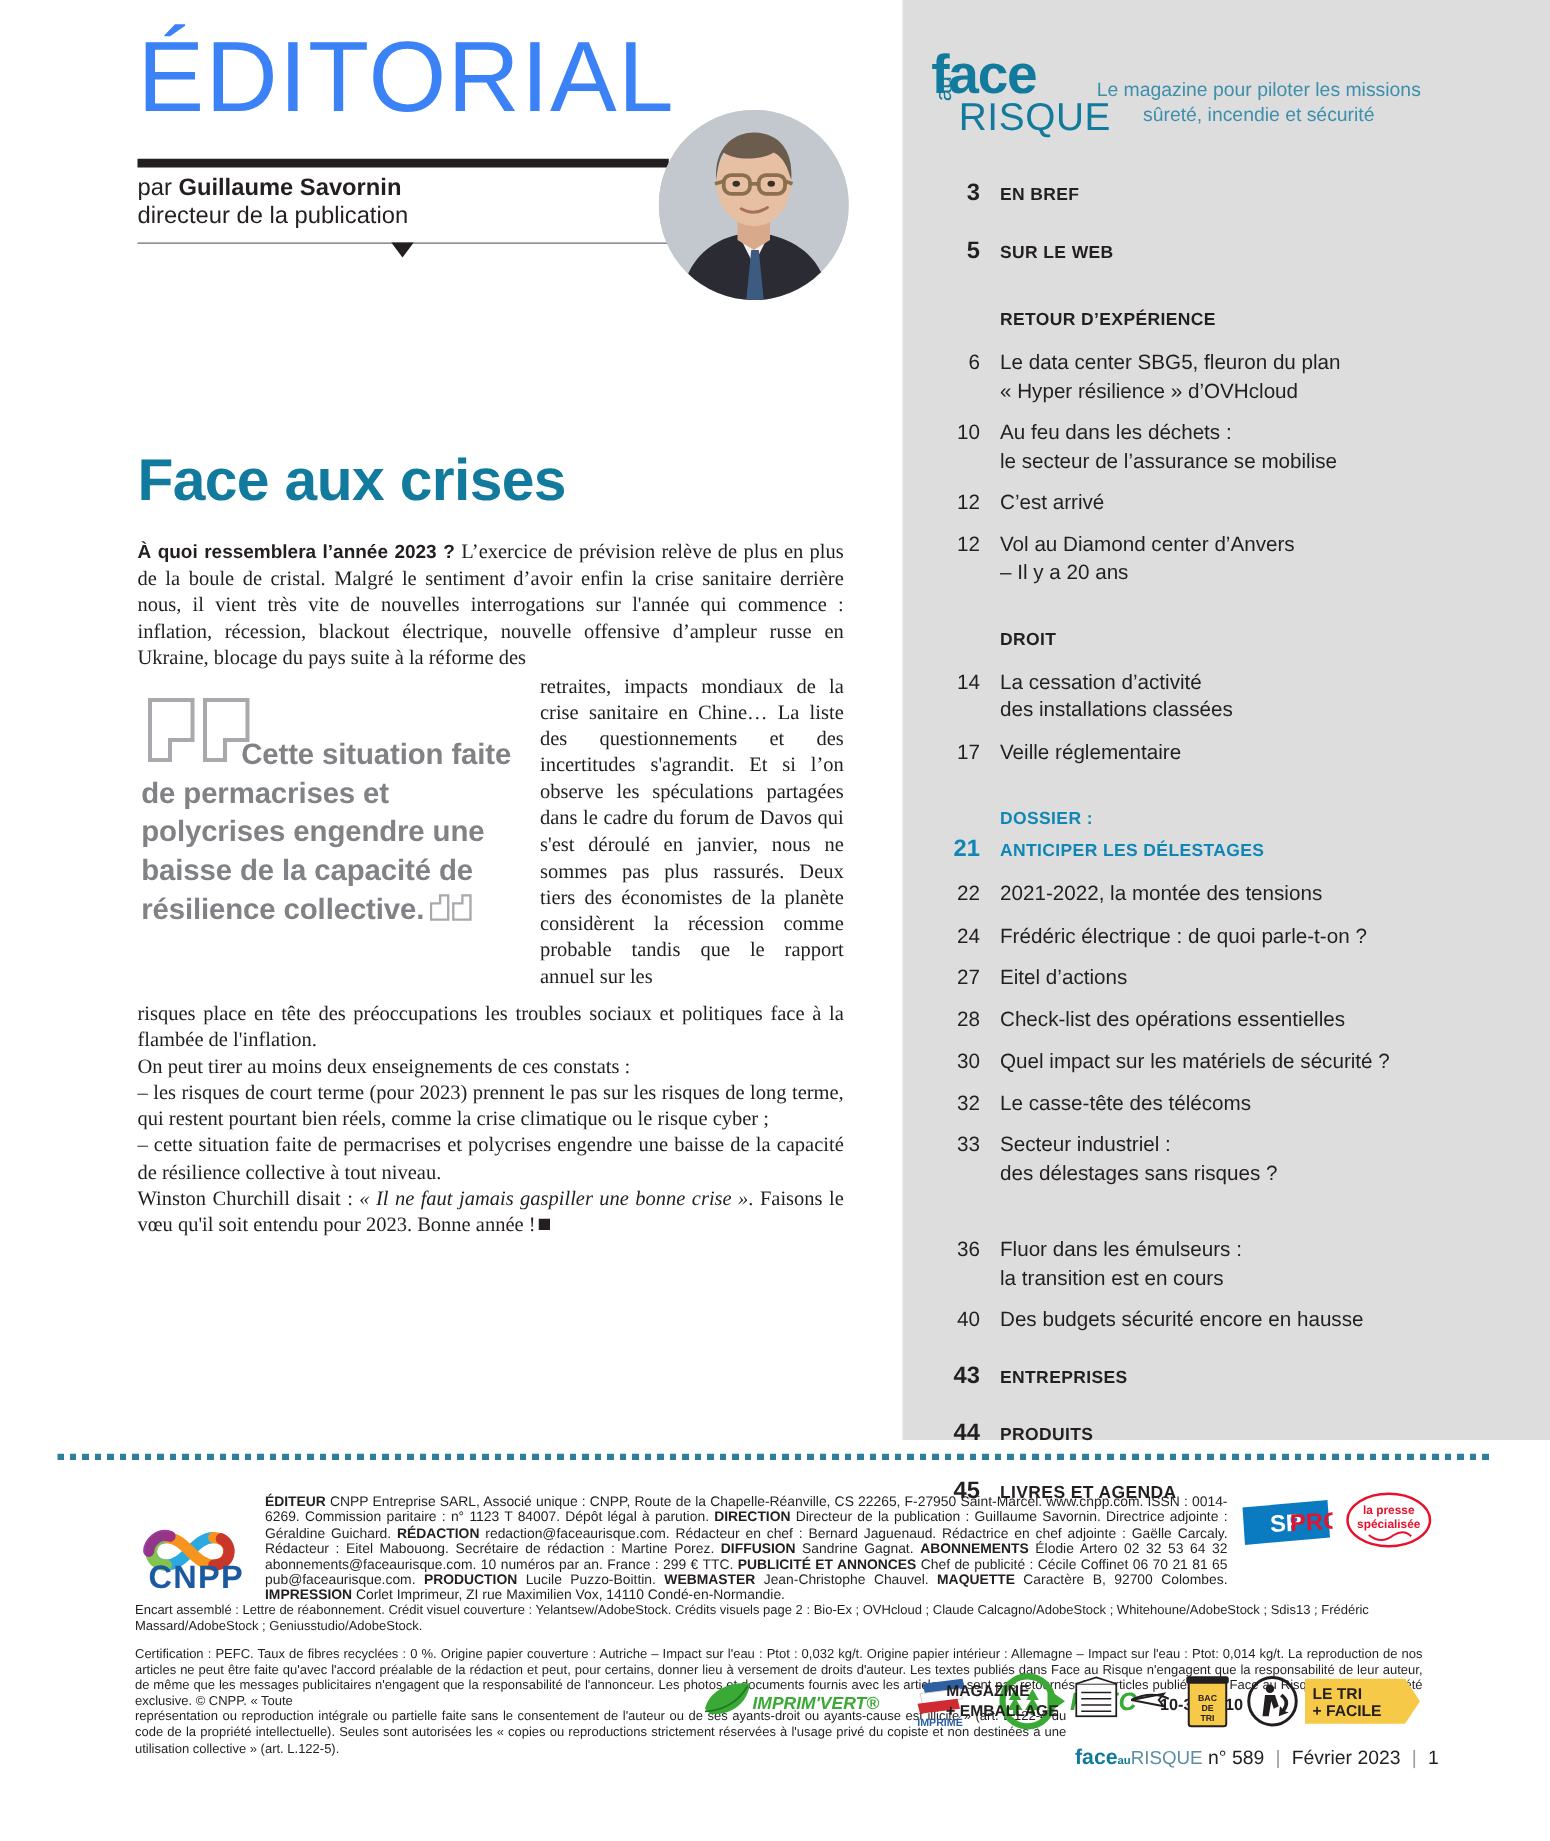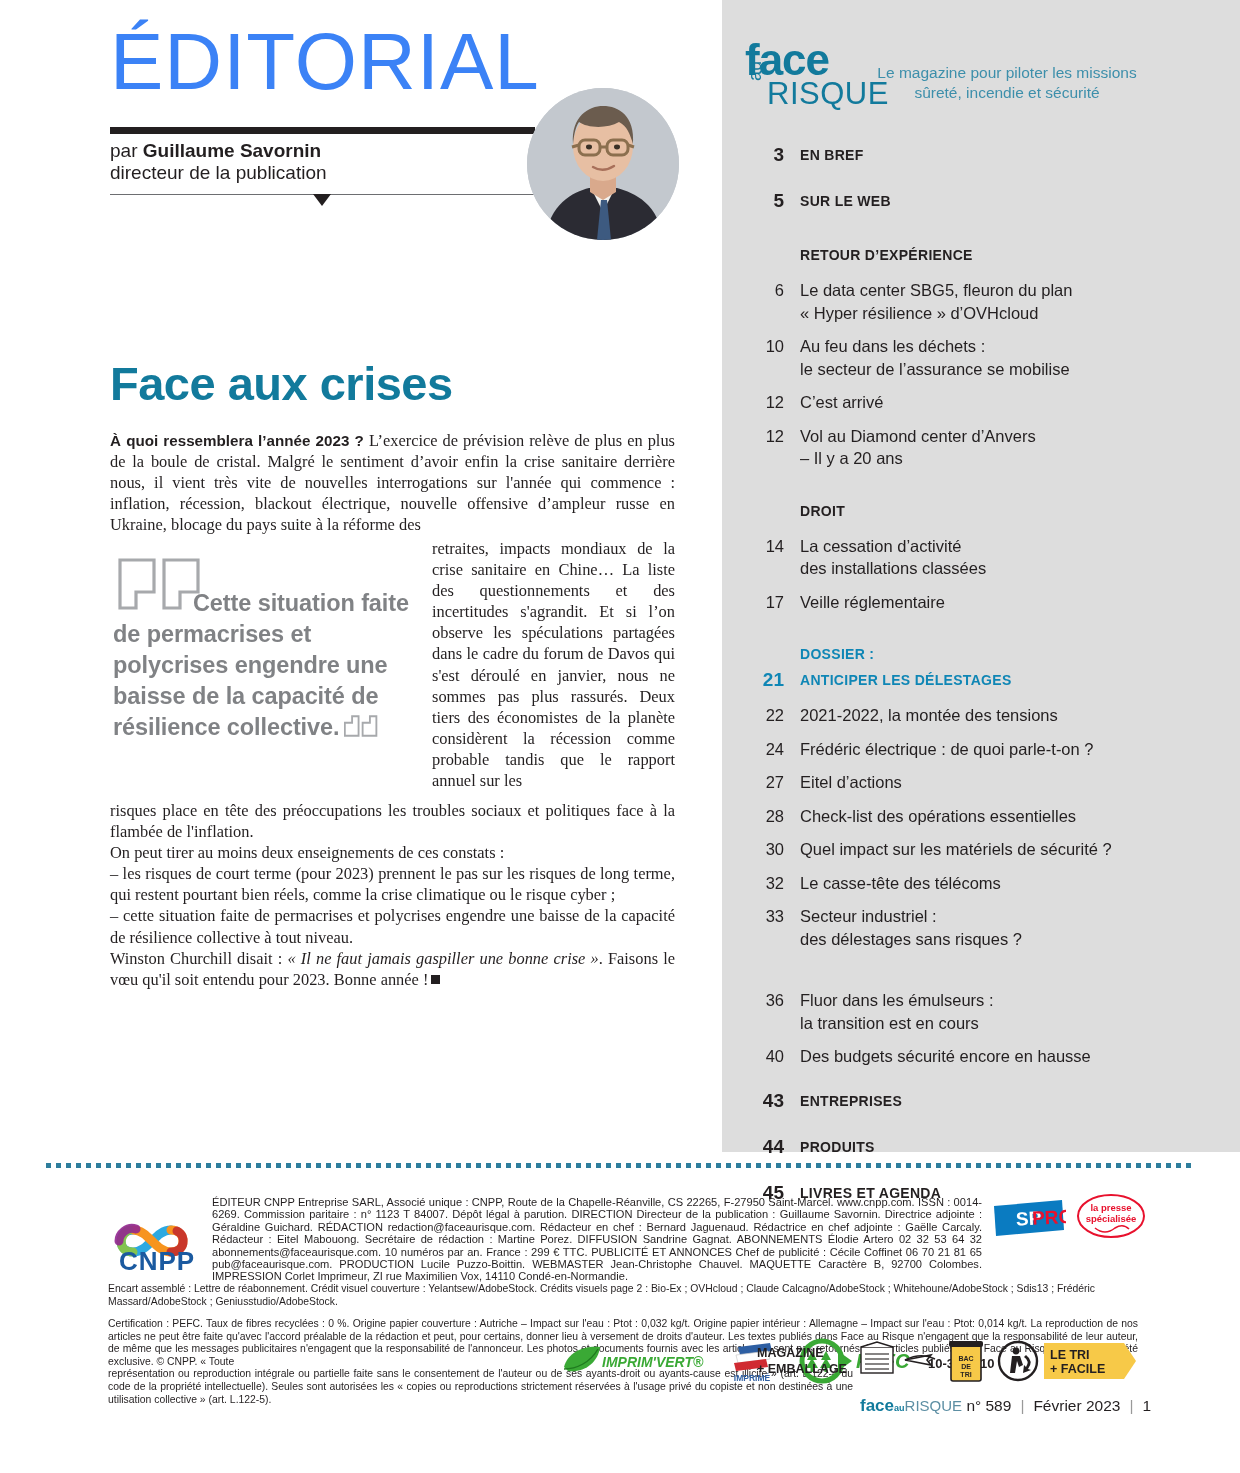--- a/index.html
+++ b/index.html
@@ -158,21 +158,21 @@
     background-image:repeating-linear-gradient(to right,#2e7e9c 0,#2e7e9c 5px,transparent 5px,transparent 10px);
   }
 
   .cnpp-logo { position:absolute; left:103px; top:1196px; width:108px; height:78px; }
 
   .colophon {
     position:absolute; left:212px; top:1196px; width:770px;
     font-size:11.1px; line-height:12.4px; color:#231f20;
     text-align:justify;
   }
-  .colophon b { font-weight:normal; }
+  .colophon b { font-weight:bold; }
 
   .legal1 {
     position:absolute; left:108px; top:1283px; width:1030px;
     font-size:10.4px; line-height:12.6px; color:#231f20;
   }
   .legal2 {
     position:absolute; left:108px; top:1318px; width:1030px;
     font-size:10.4px; line-height:12.6px; color:#231f20; text-align:justify;
   }
   .legal2 .narrow { display:block; width:745px; }

